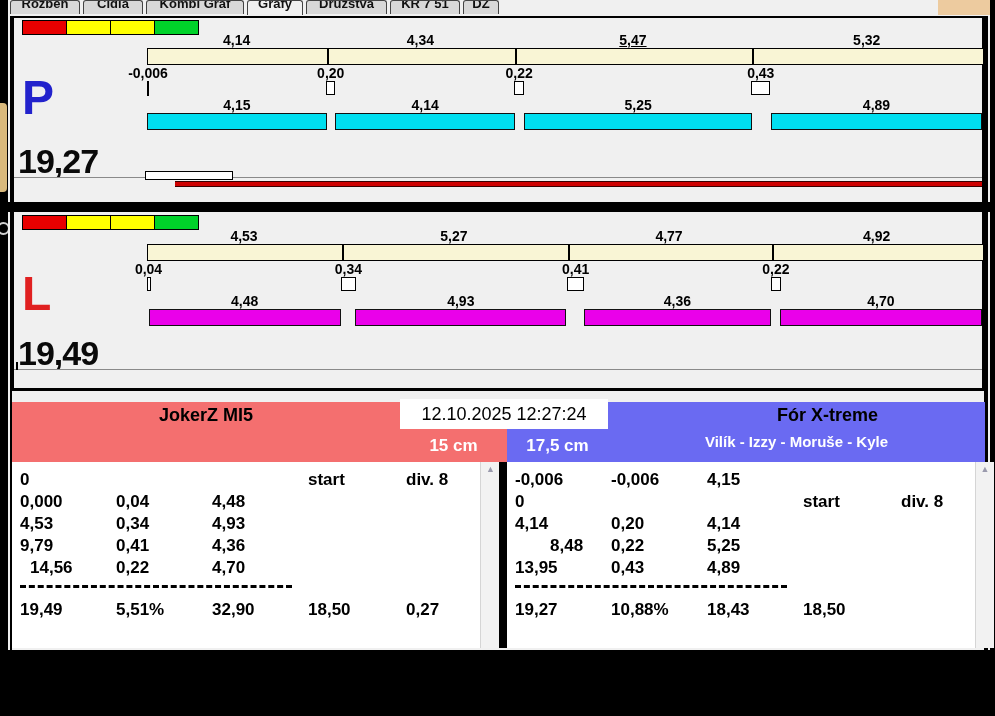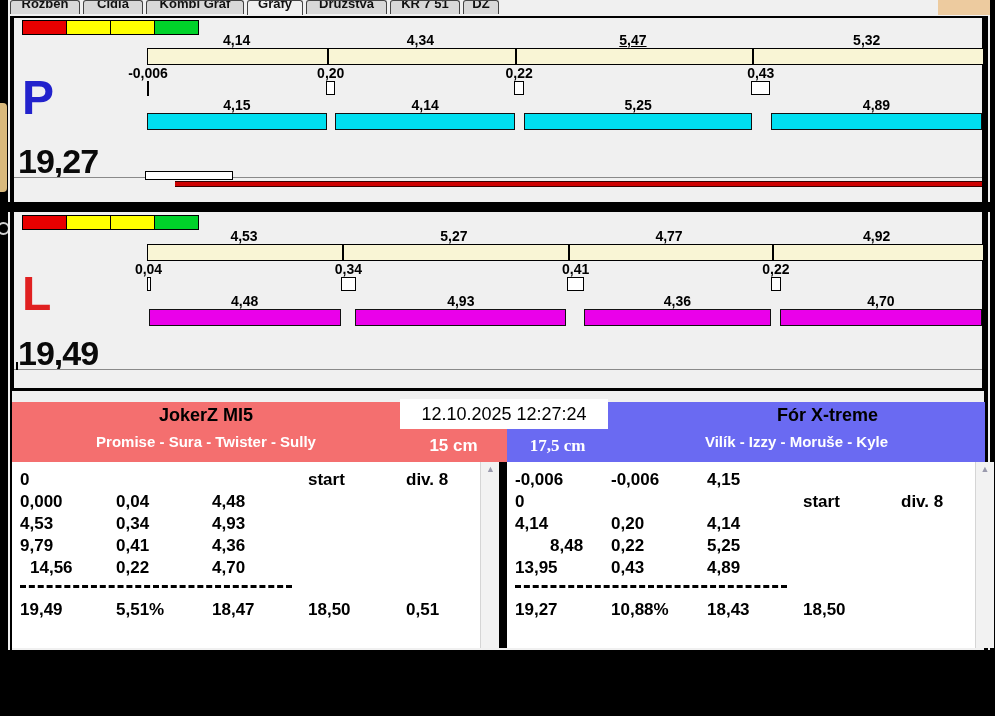--- a/index.html
+++ b/index.html
@@ -148,25 +148,24 @@
           <div class="dogbar" style="left: 633.212px; top: 81px; width: 199.36px; height: 15px; background: rgb(234, 0, 234);"></div>
         </div>
       <div class="total-time" style="top:122px;">19,49</div>
       <div class="baseline" style="top:157px; width:968px;"></div>
       <div class="blackline" style="left:2px; top:150px; width:2px; height:8px;"></div>
     </div>
 
     <div class="teampanel" id="team-left" style="left: 4px; width: 495px; background: rgb(244, 111, 111);"></div>
     <div class="teampanel" id="team-right" style="left: 499px; width: 478px; background: rgb(106, 106, 242);"></div>
     <div class="teamname" style="left:4px; width:388px;">JokerZ MI5</div>
-    <div class="teamdogs" style="left:4px; width:388px;">Promise - Sura - Twister - Sully</div>
     <div class="heightlbl" style="left:392px; width:107px;">15 cm</div>
     <div class="teamname" style="left:600px; width:439px;">Fór X-treme</div>
     <div class="teamdogs" style="left:600px; width:377px;">Vilík - Izzy - Moruše - Kyle</div>
-    <div class="heightlbl" style="left:499px; width:101px;font-family:Liberation Serif, serif;">17,5 cm</div>
+    <div class="heightlbl" style="left:499px; width:101px;">17,5 cm</div>
     <div id="datebox" style="left:392px;text-align:center;">12.10.2025 12:27:24</div>
 
     <div class="tablebox" id="table-left" style="left:4px;">
         <div class="cell" style="left: 8px; top: 8px;">0</div>
         <div class="cell" style="left: 296px; top: 8px;">start</div>
         <div class="cell" style="left: 394px; top: 8px;">div. 8</div>
         <div class="cell" style="left: 8px; top: 30px;">0,000</div>
         <div class="cell" style="left: 104px; top: 30px;">0,04</div>
         <div class="cell" style="left: 200px; top: 30px;">4,48</div>
         <div class="cell" style="left: 8px; top: 52px;">4,53</div>
@@ -174,23 +173,23 @@
         <div class="cell" style="left: 200px; top: 52px;">4,93</div>
         <div class="cell" style="left: 8px; top: 74px;">9,79</div>
         <div class="cell" style="left: 104px; top: 74px;">0,41</div>
         <div class="cell" style="left: 200px; top: 74px;">4,36</div>
         <div class="cell" style="left: 18px; top: 96px;">14,56</div>
         <div class="cell" style="left: 104px; top: 96px;">0,22</div>
         <div class="cell" style="left: 200px; top: 96px;">4,70</div>
         <div class="dashline"></div>
         <div class="cell" style="left: 8px; top: 138px;">19,49</div>
         <div class="cell" style="left: 104px; top: 138px;">5,51%</div>
-        <div class="cell" style="left: 200px; top: 138px;">18,47</div>
+        <div class="cell" style="left: 200px; top: 138px;">32,90</div>
         <div class="cell" style="left: 296px; top: 138px;">18,50</div>
-        <div class="cell" style="left: 394px; top: 138px;">0,51</div>
+        <div class="cell" style="left: 394px; top: 138px;">0,27</div>
       </div>
     <div class="scrollbar" style="left:472px;">
       <div class="scroll-arrow">▲</div>
     </div>
     <div class="blackline" style="left:491px; top:462px; width:8px; height:186px;"></div>
     <div class="tablebox" id="table-right" style="left:499px;">
         <div class="cell" style="left: 8px; top: 8px;">-0,006</div>
         <div class="cell" style="left: 104px; top: 8px;">-0,006</div>
         <div class="cell" style="left: 200px; top: 8px;">4,15</div>
         <div class="cell" style="left: 8px; top: 30px;">0</div>

